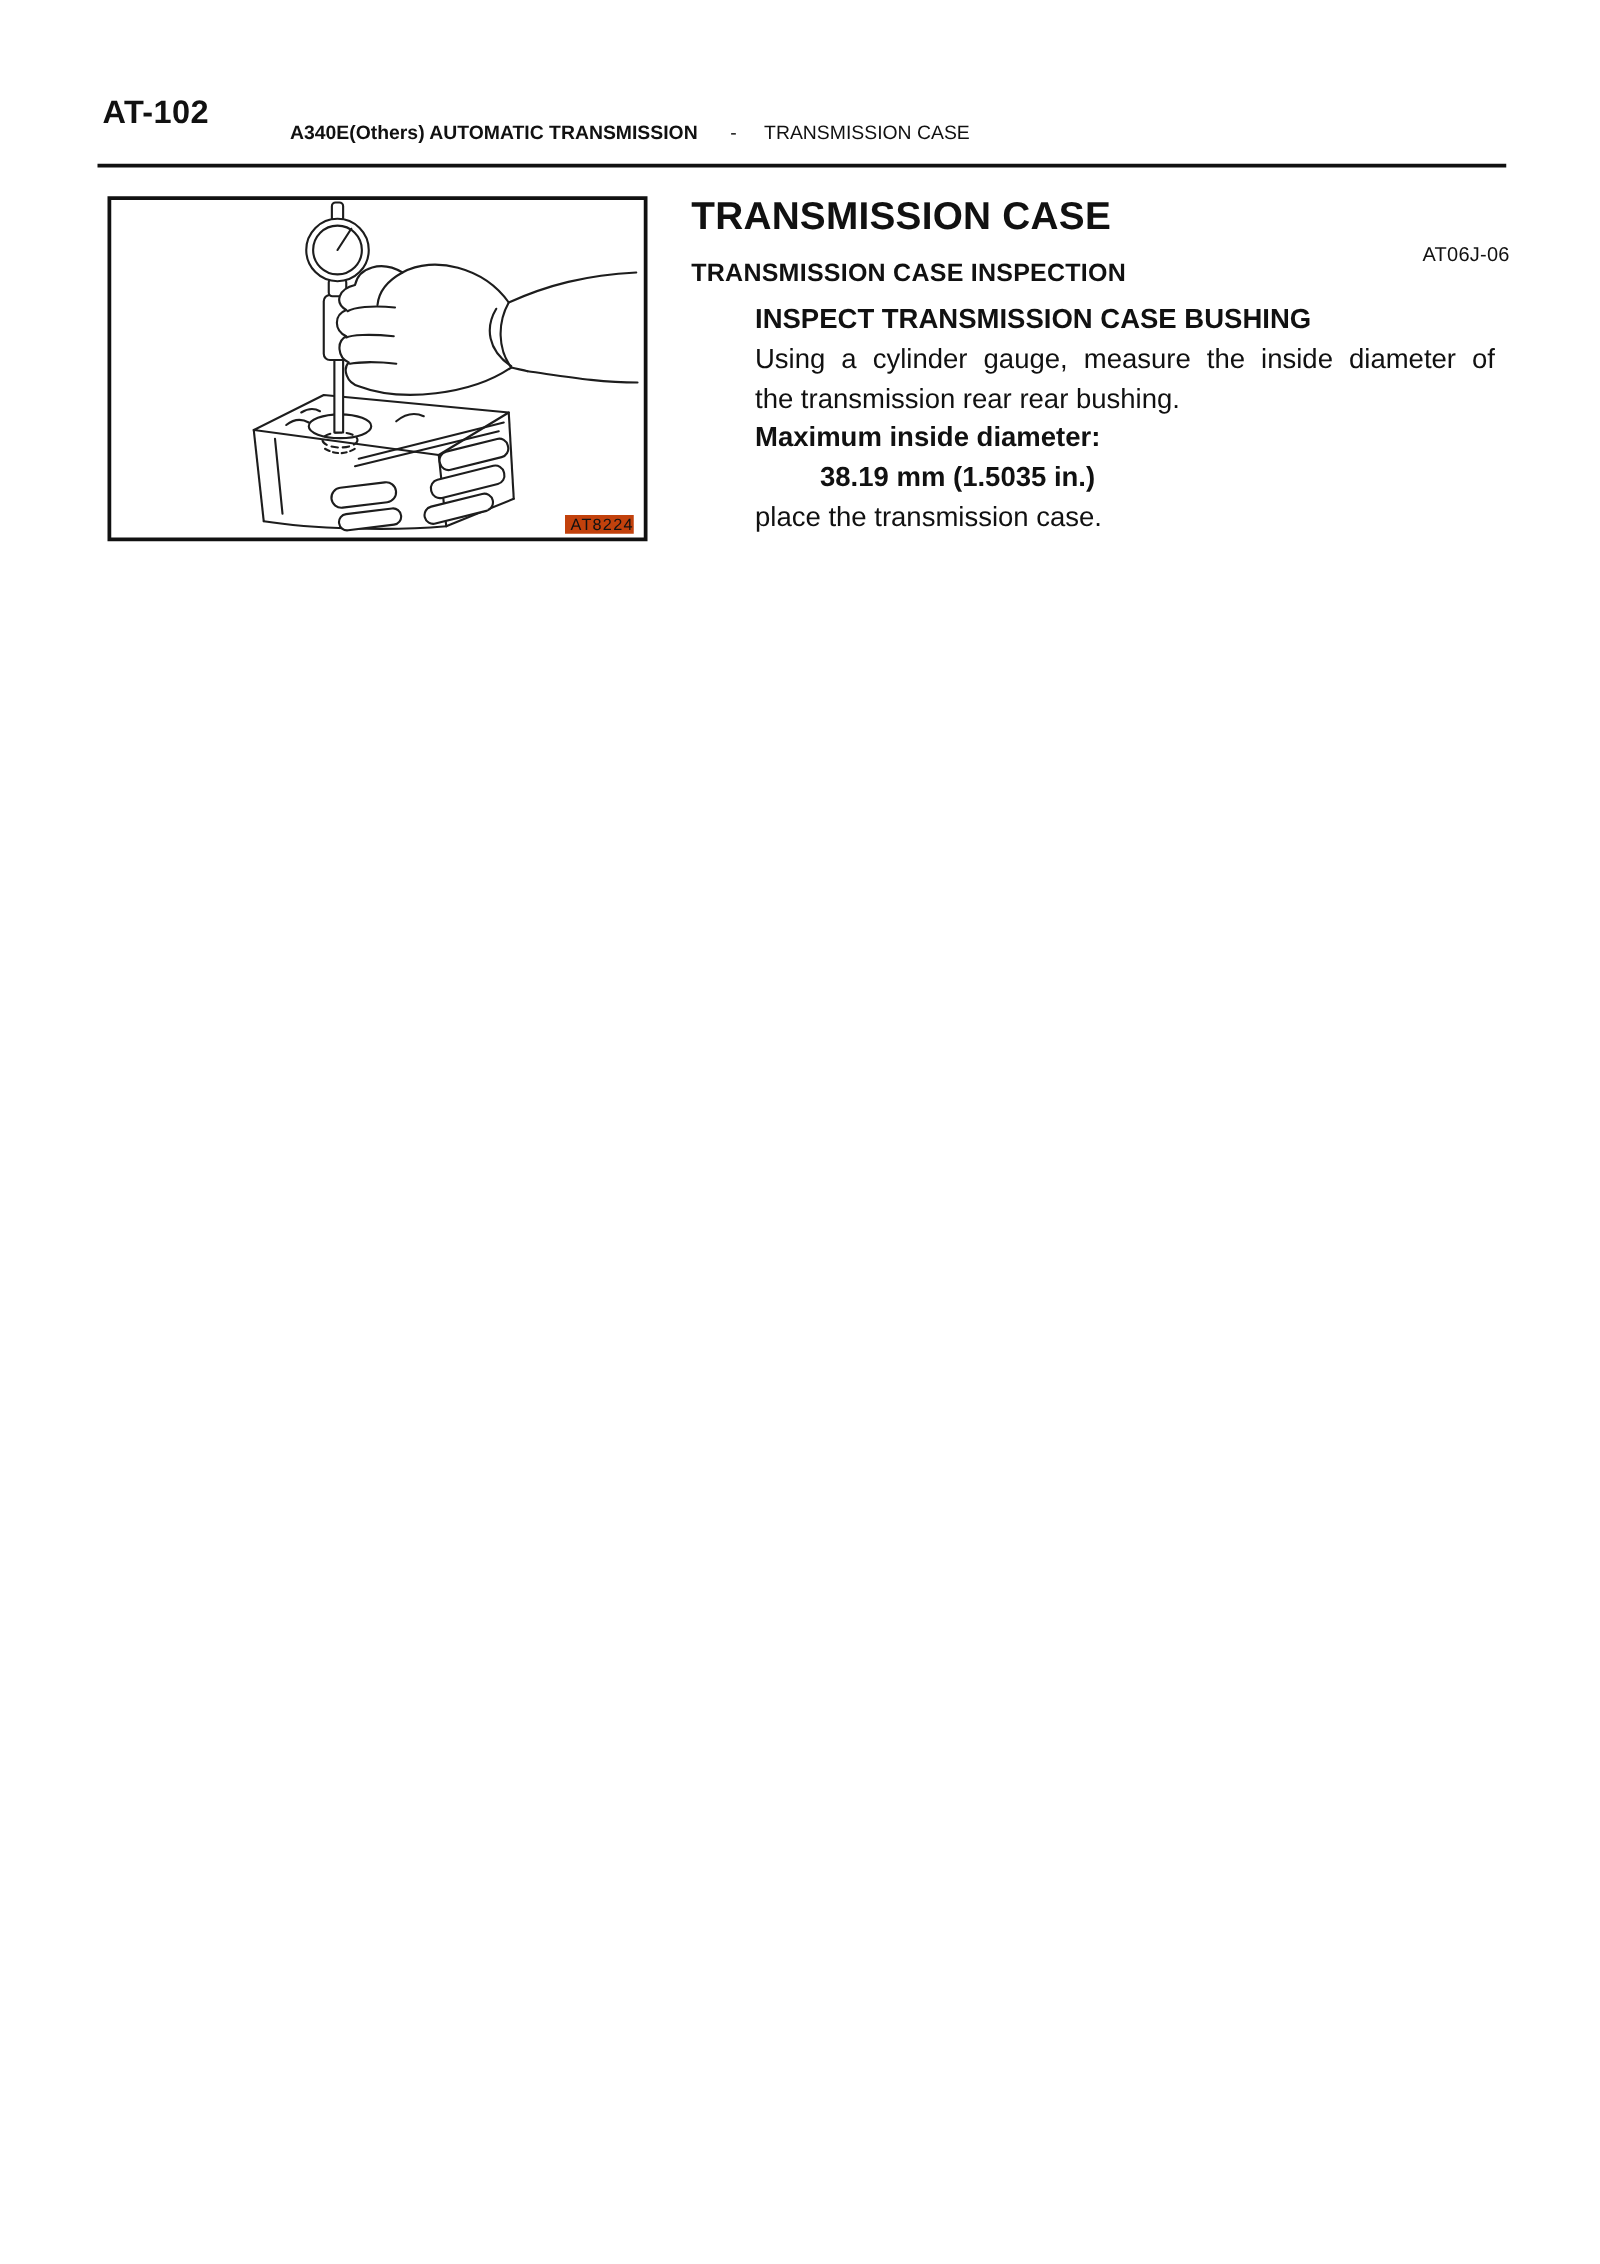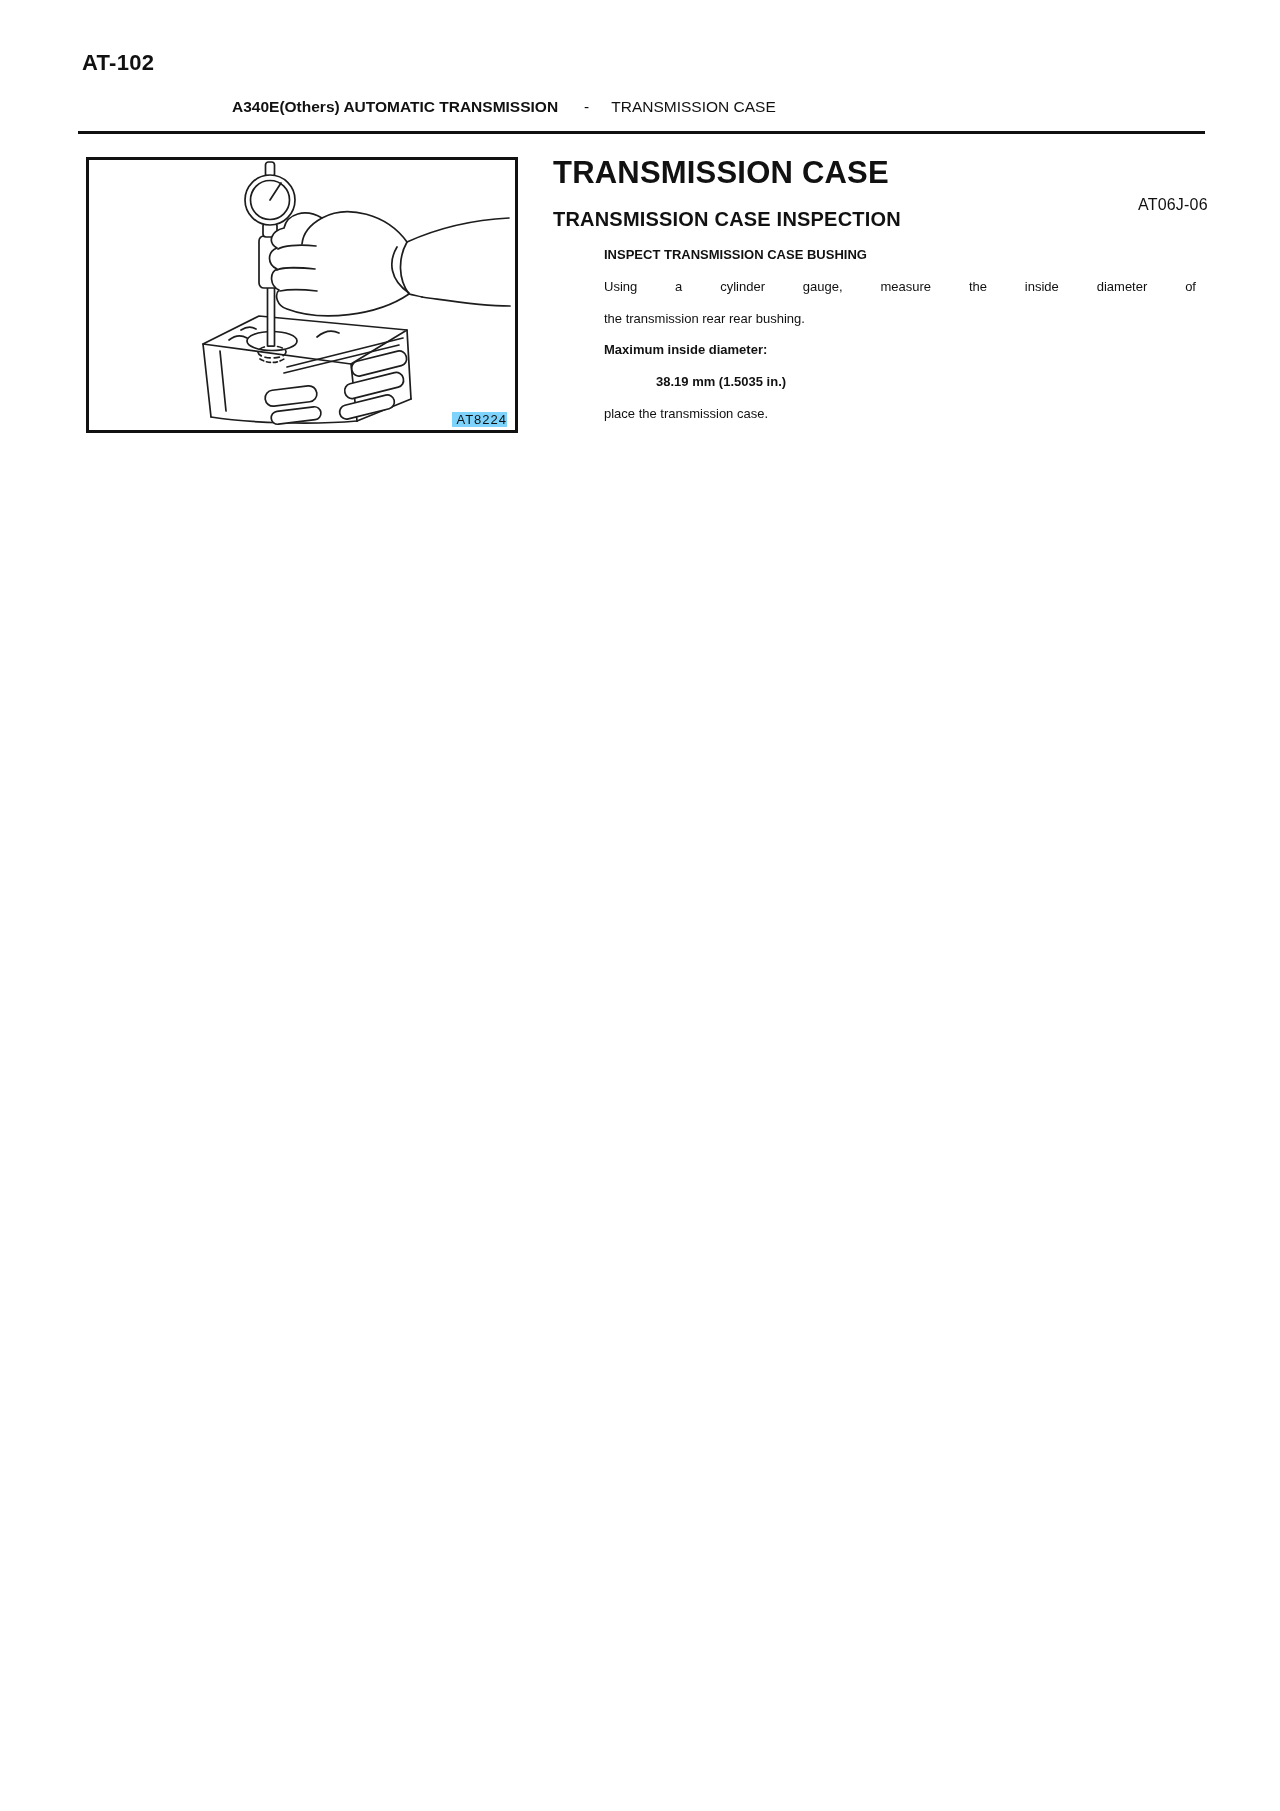--- a/index.html
+++ b/index.html
@@ -12,22 +12,22 @@
     width: 1280px;
     height: 1811px;
     background: #ffffff;
     font-family: "Liberation Sans", "DejaVu Sans", sans-serif;
     color: #111111;
     overflow: hidden;
   }
   .page-number {
     position: absolute;
     left: 82px;
-    top: 50px;
-    font-size: 22px;
+    top: 74px;
+    font-size: 26px;
     font-weight: bold;
     letter-spacing: 0.3px;
   }
   .running-header {
     position: absolute;
     left: 232px;
     top: 98px;
     font-size: 15.5px;
     white-space: nowrap;
   }
@@ -58,21 +58,21 @@
     top: 0;
     width: 100%;
     height: 100%;
   }
   .figure-code {
     position: absolute;
     right: 8px;
     bottom: 3px;
     font-size: 13px;
     letter-spacing: 1px;
-    background: #7dd3fc;
+    background: #c2410c;
     padding-left: 4px;
   }
   .section-title {
     position: absolute;
     left: 553px;
     top: 155px;
     font-size: 31px;
     font-weight: bold;
     letter-spacing: 0.2px;
     white-space: nowrap;
@@ -91,21 +91,21 @@
     font-size: 20px;
     font-weight: bold;
     letter-spacing: 0.2px;
     white-space: nowrap;
   }
   .procedure {
     position: absolute;
     left: 604px;
     top: 239px;
     width: 592px;
-    font-size: 13px;
+    font-size: 22px;
     line-height: 31.8px;
   }
   .procedure .ln { min-height: 31.8px; }
   .procedure .bold { font-weight: bold; }
   .procedure .jline {
     text-align: justify;
     text-align-last: justify;
   }
   .procedure .indent { padding-left: 52px; }
 </style>

